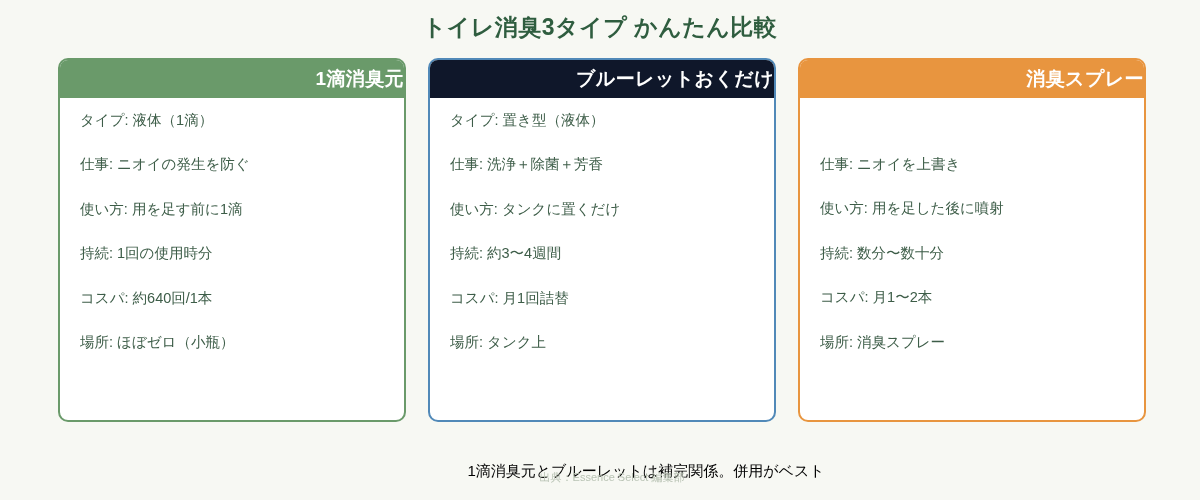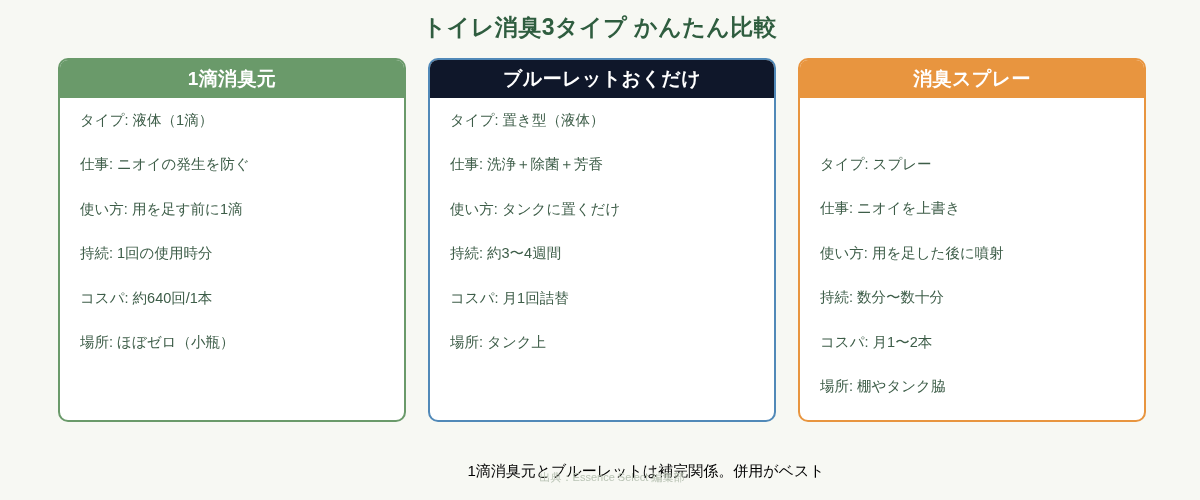--- a/index.html
+++ b/index.html
@@ -48,21 +48,21 @@
     border-radius: 10px;
     background: #ffffff;
     border: 2px solid #6a9a6a;
     overflow: hidden;
     display: flex;
     flex-direction: column;
   }
   .card-header {
     height: 38px;
     line-height: 38px;
-    text-align: center;
+    text-align: right;
     color: #ffffff;
     font-size: 19px;
     font-weight: bold;
     letter-spacing: 0.4px;
     flex: none;
   }
   .card-body {
     flex: 1 1 auto;
     padding: 14px 20px 2px 20px;
     box-sizing: border-box;
@@ -135,26 +135,25 @@
         <div class="row">使い方: タンクに置くだけ</div>
         <div class="row">持続: 約3〜4週間</div>
         <div class="row">コスパ: 月1回詰替</div>
         <div class="row">場所: タンク上</div>
       </div>
     </div>
 
     <div class="card card-orange">
       <div class="card-header">消臭スプレー</div>
       <div class="card-body">
-        <div class="row">タイプ: スプレー</div>
         <div class="row">仕事: ニオイを上書き</div>
         <div class="row">使い方: 用を足した後に噴射</div>
         <div class="row">持続: 数分〜数十分</div>
         <div class="row">コスパ: 月1〜2本</div>
-        <div class="row">場所: 棚やタンク脇</div>
+        <div class="row">場所: 消臭スプレー</div>
       </div>
     </div>
 
   </div>
 
   <div class="footnote">1滴消臭元とブルーレットは補完関係。併用がベスト</div>
   <div class="credit">出典：Essence Select 編集部</div>
 
 </div>
 

